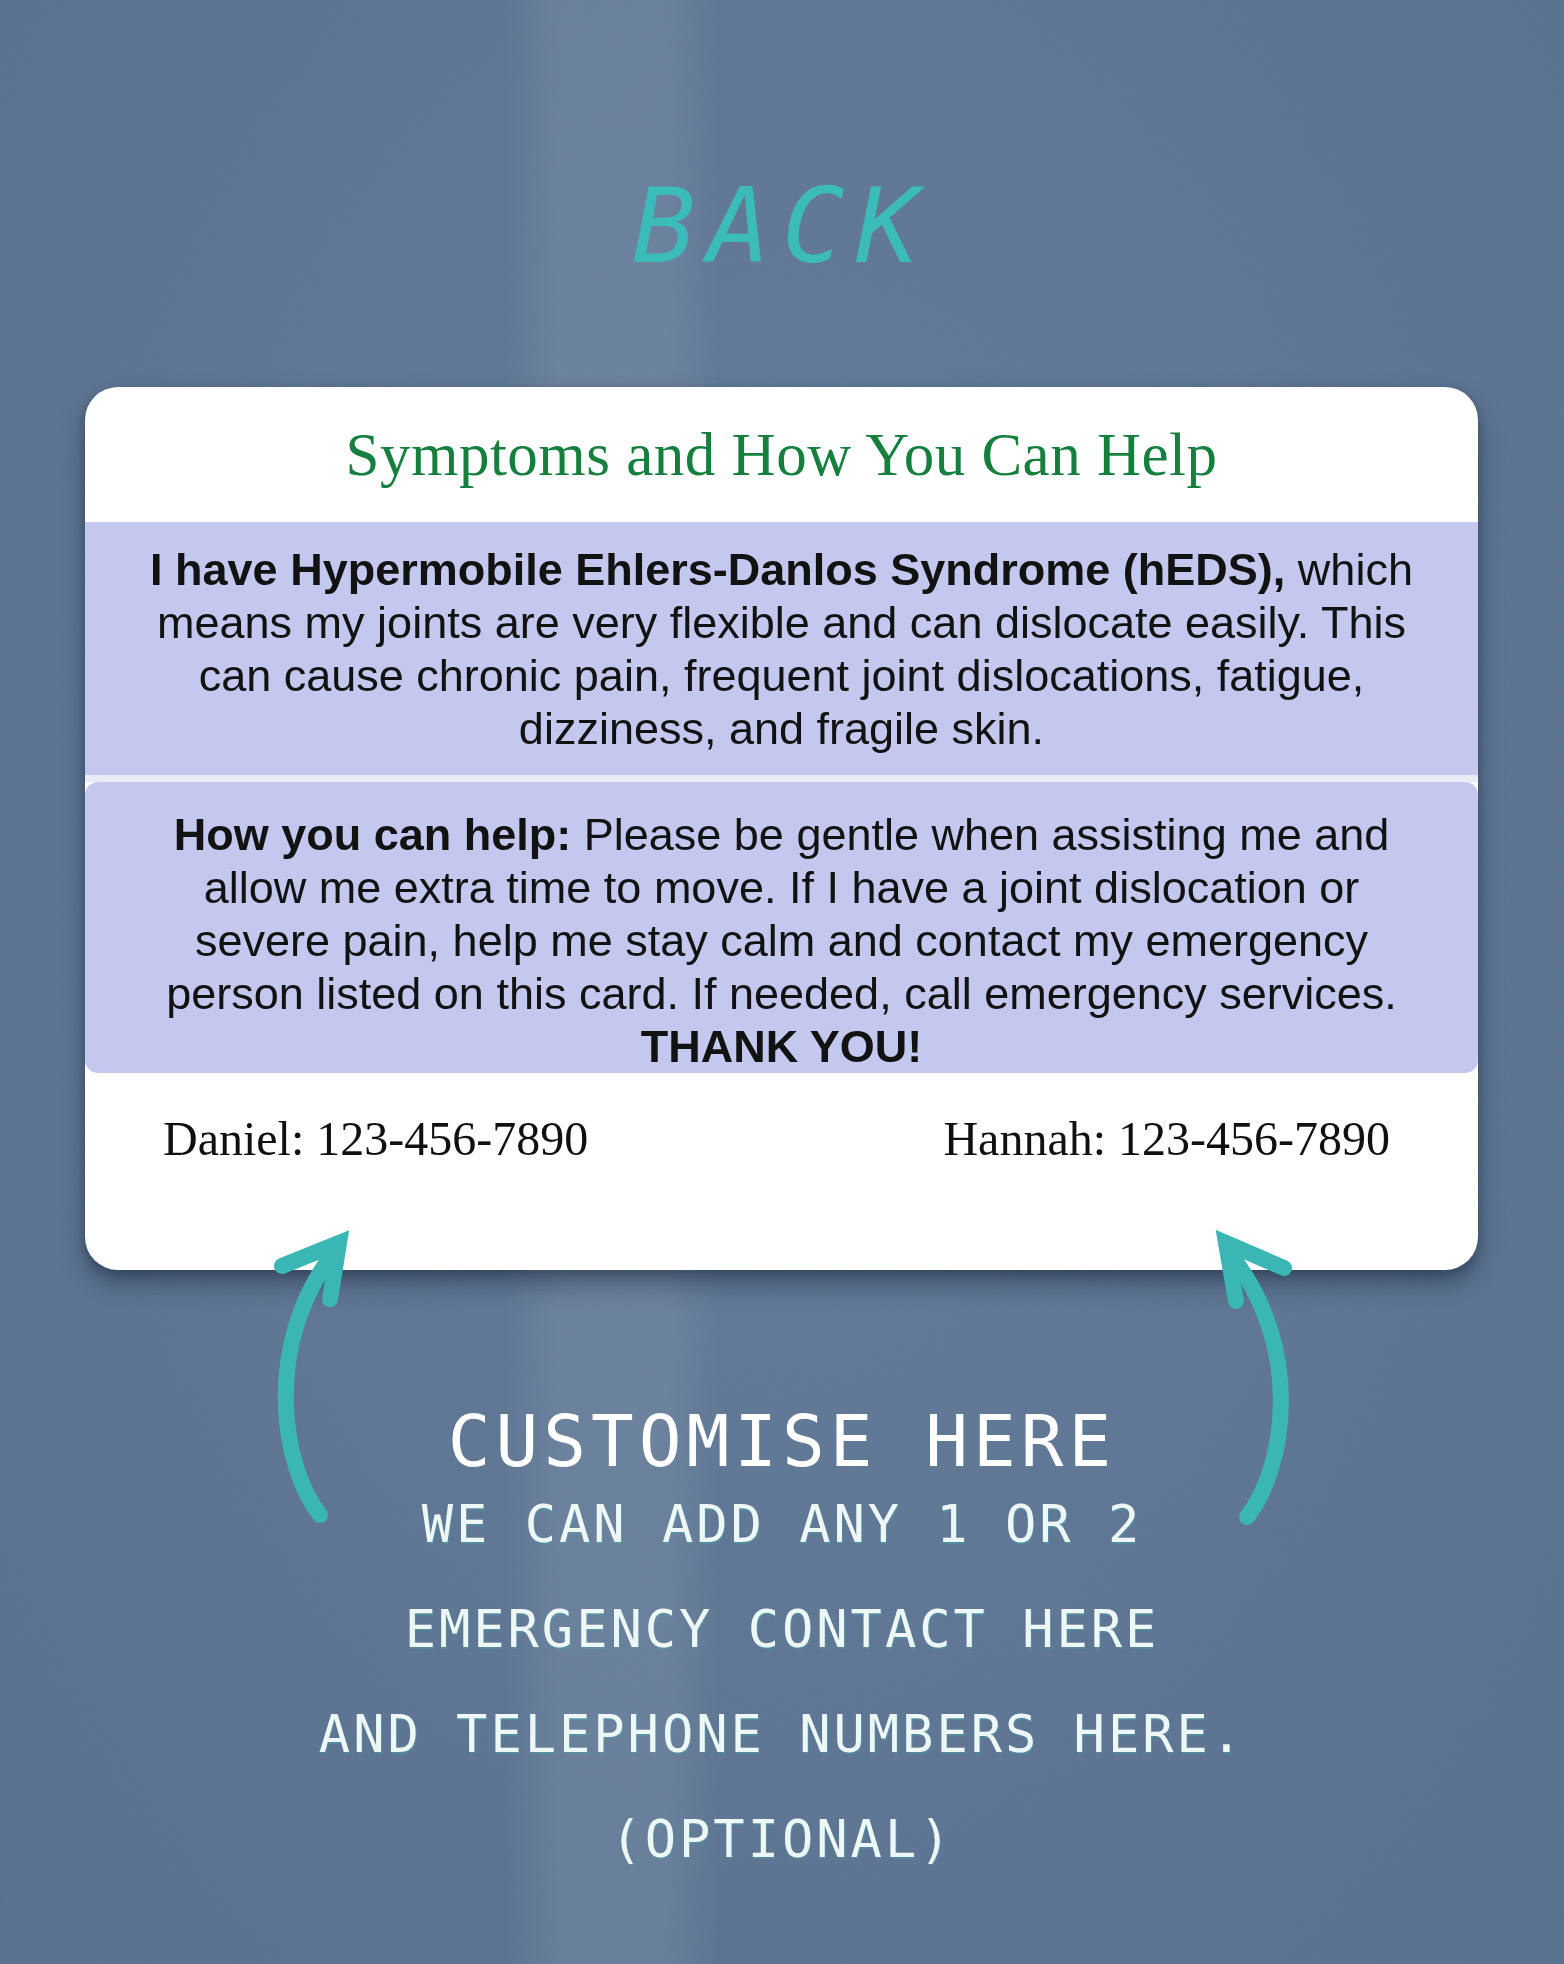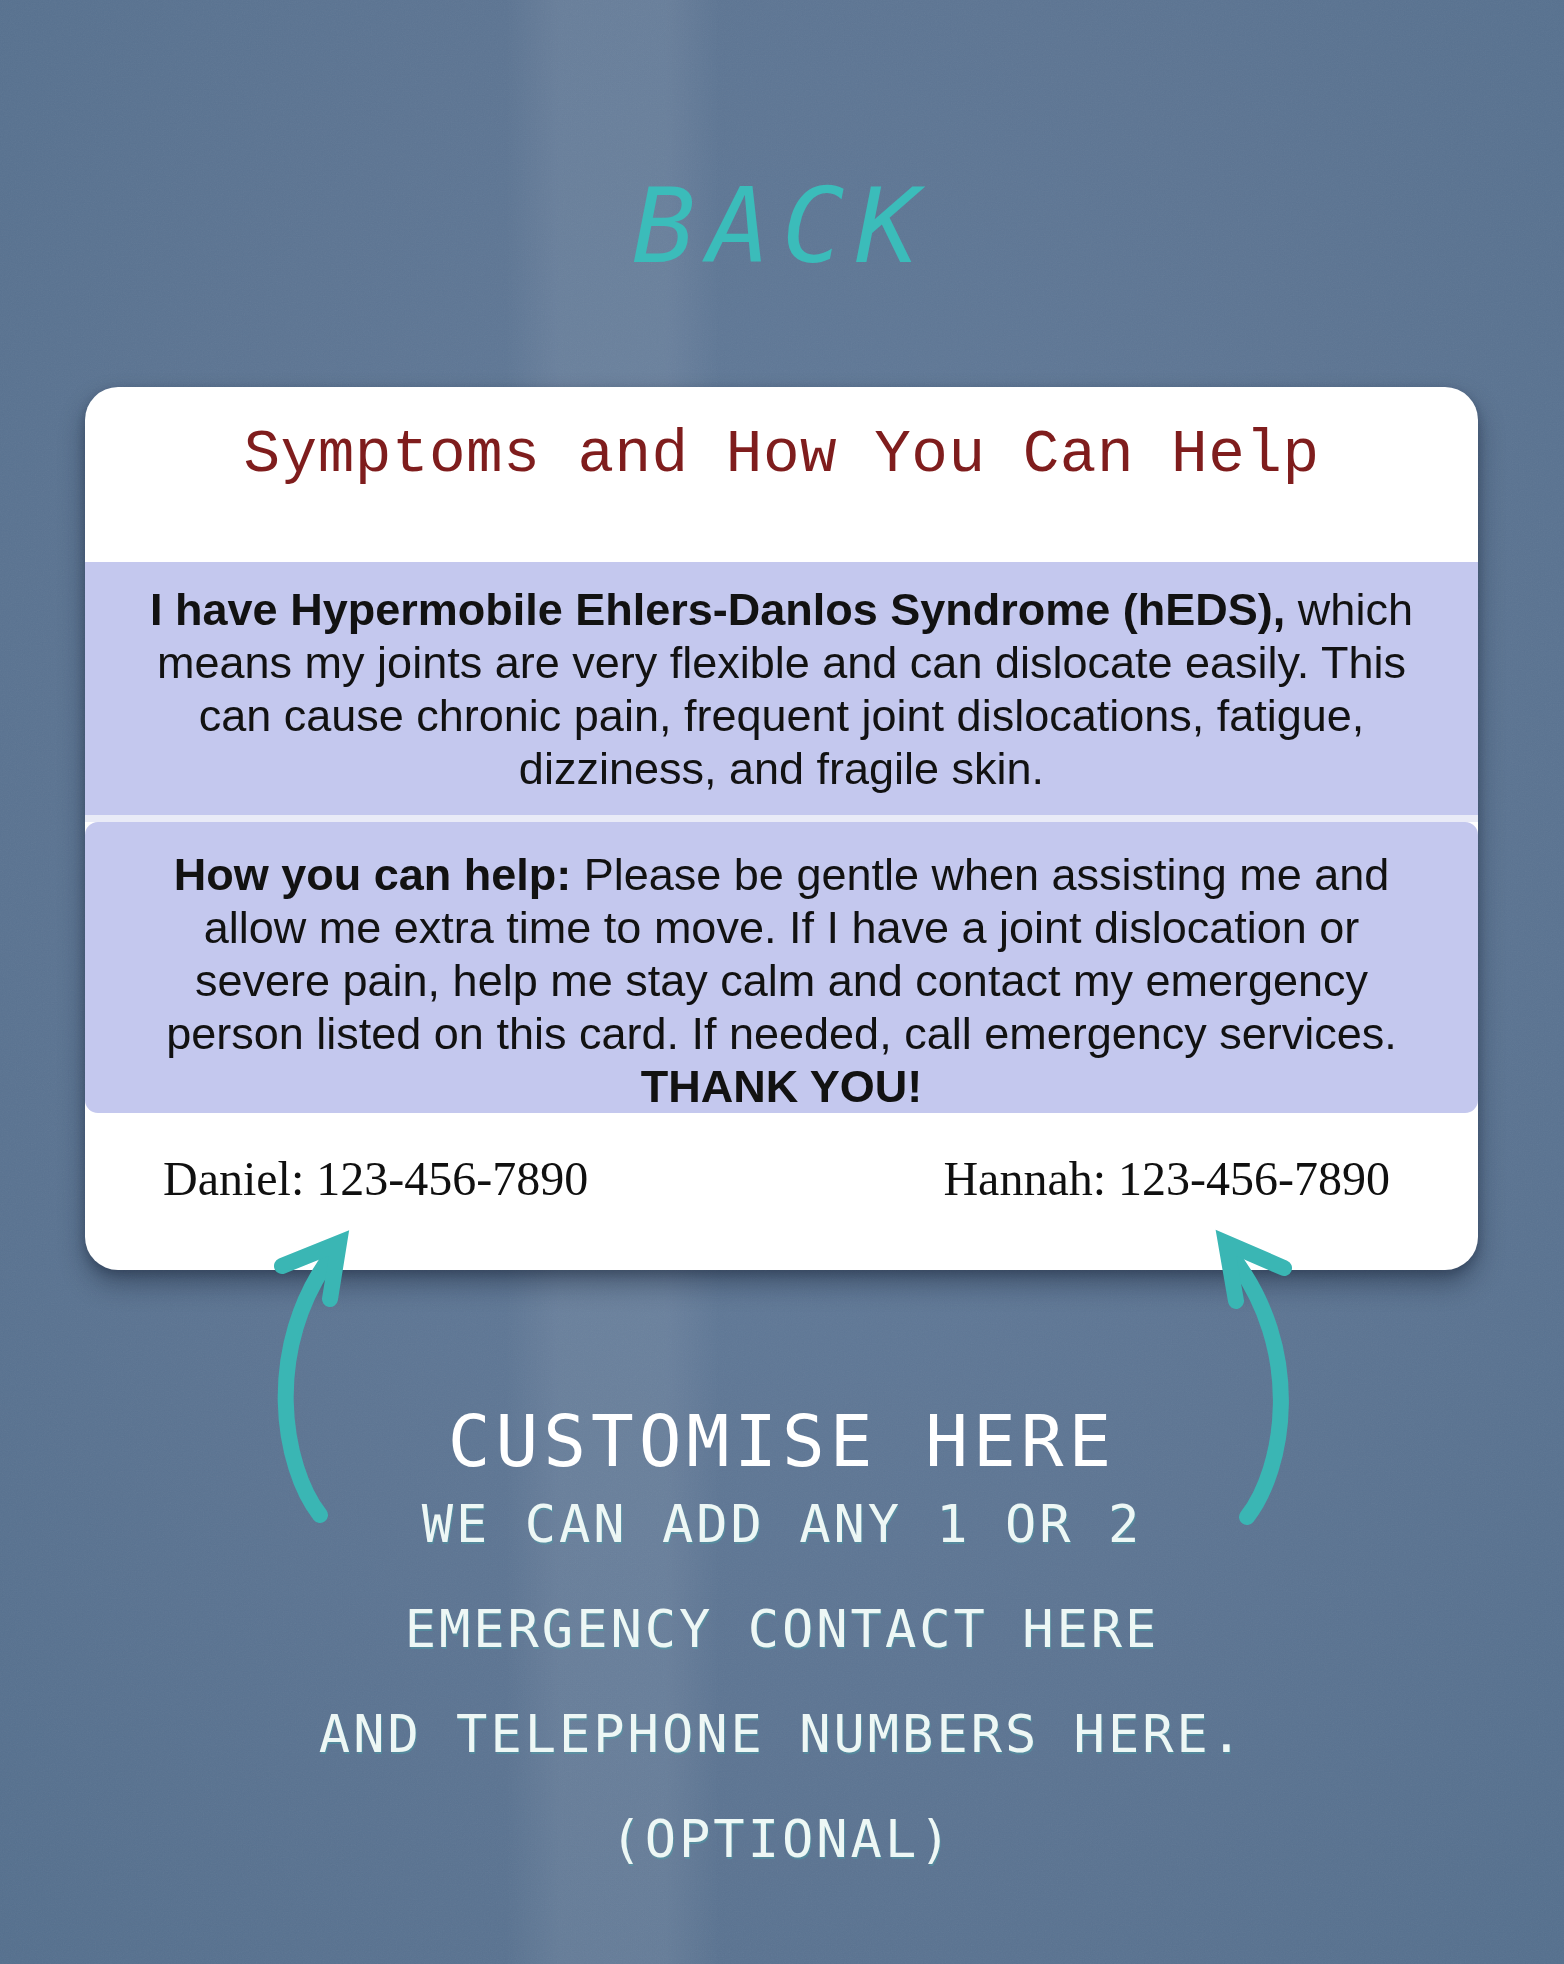--- a/index.html
+++ b/index.html
@@ -32,31 +32,31 @@
   .card{
     position:absolute;left:85px;top:387px;width:1393px;height:883px;
     background:#ffffff;border-radius:33px;
     box-shadow:0 14px 26px rgba(10,20,40,.38),0 4px 10px rgba(10,20,40,.22);
     display:flex;flex-direction:column;overflow:hidden;
   }
   .card-header{
     height:135px;flex:0 0 auto;display:flex;align-items:center;justify-content:center;
   }
   .card-title{
-    font-family:Liberation Mono, monospace;
-    font-size:61px;color:#7f1d1d;letter-spacing:.5px;
+    font-family:Liberation Serif, serif;
+    font-size:61px;color:#15803d;letter-spacing:.5px;
   }
   .purple{
     background:#c4c8ee;color:#121212;
     text-align:center;
     font-size:45px;line-height:53px;
     padding:0 62px;box-sizing:border-box;
   }
   .purple p{margin:0;}
-  .purple.block1{height:253px;flex:0 0 auto;display:flex;align-items:center;justify-content:center;margin-top:40px;}
+  .purple.block1{height:253px;flex:0 0 auto;display:flex;align-items:center;justify-content:center;}
   .purple.block2{height:291px;flex:0 0 auto;display:flex;align-items:flex-end;justify-content:center;border-radius:13px;}
   .purple strong{font-weight:700;}
   .divider{height:7px;flex:0 0 auto;background:#e9ebf7;}
   .card-footer{flex:1 1 auto;display:flex;flex-direction:column;align-items:stretch;}
   .emergency-heading{
     margin-top:14px;text-align:center;
     font-size:64px;font-weight:700;color:#fb0505;letter-spacing:.5px;
   }
   .contacts-row{
     margin-top:38px;display:flex;justify-content:space-between;

